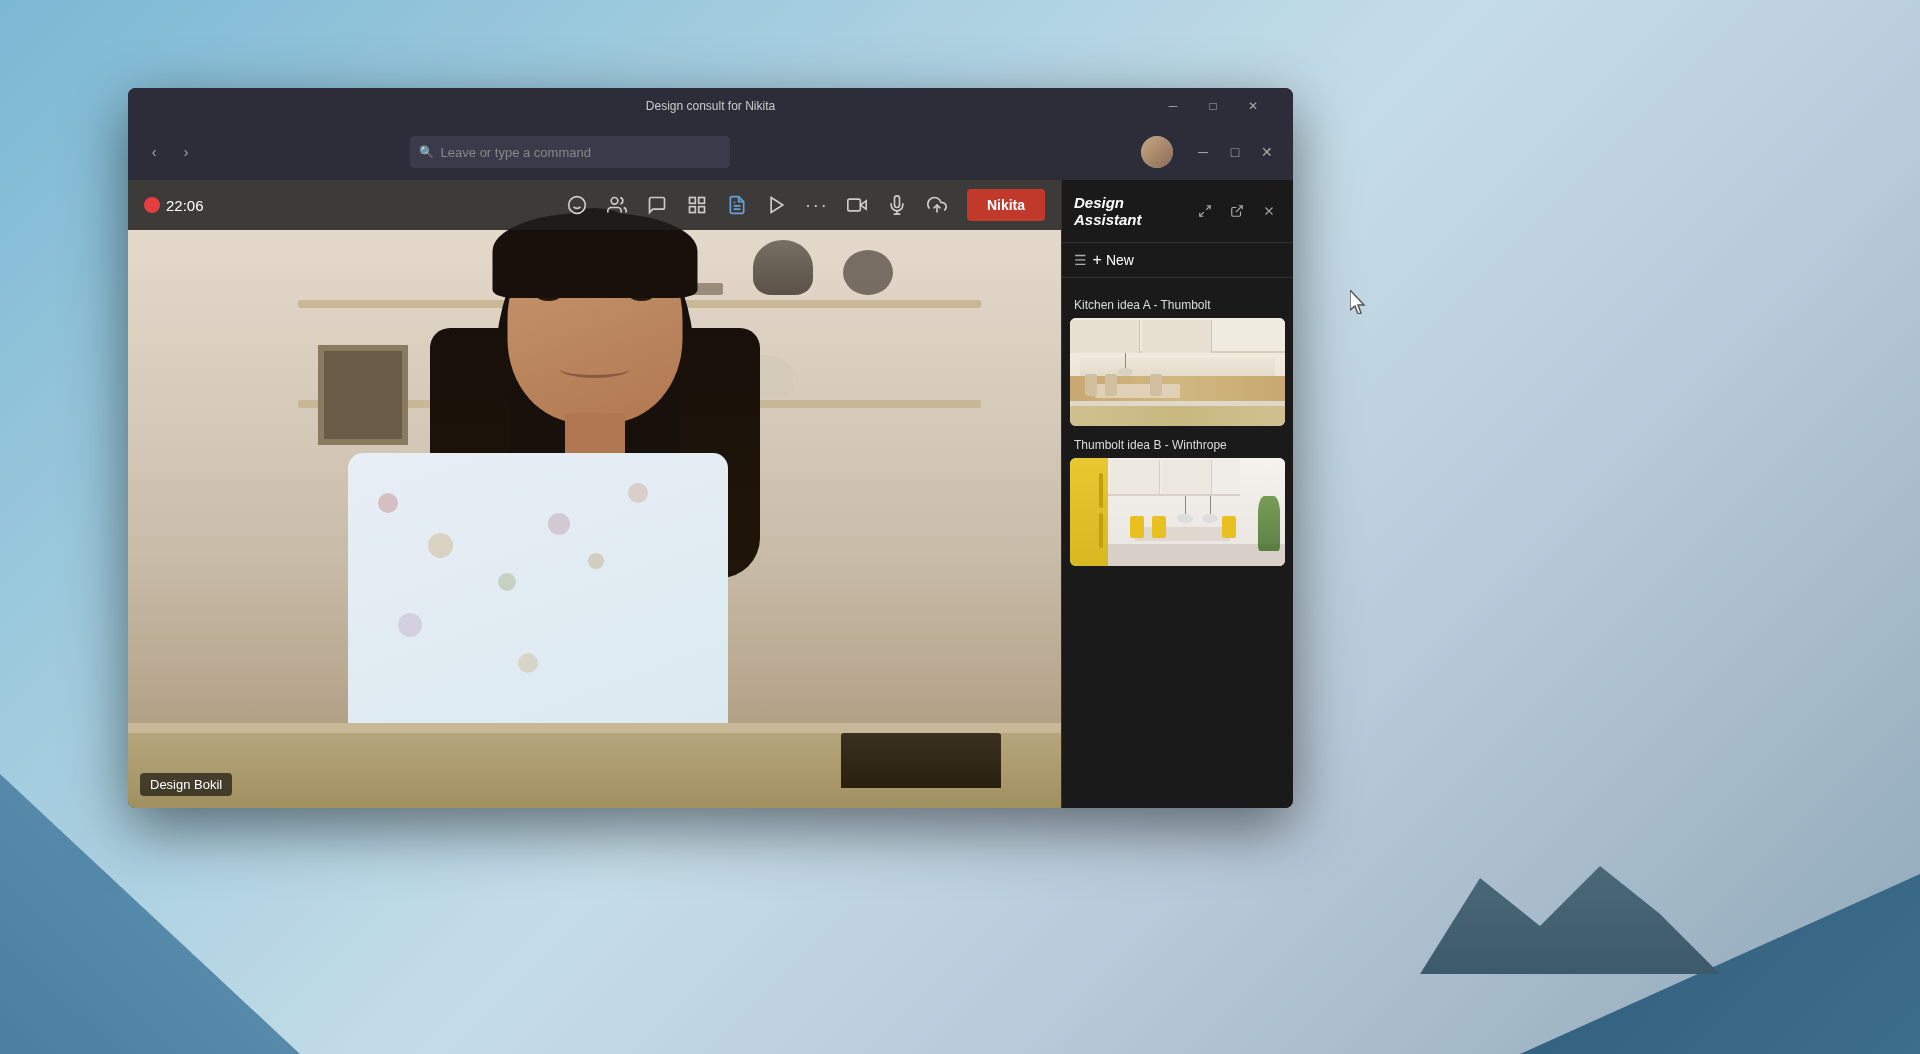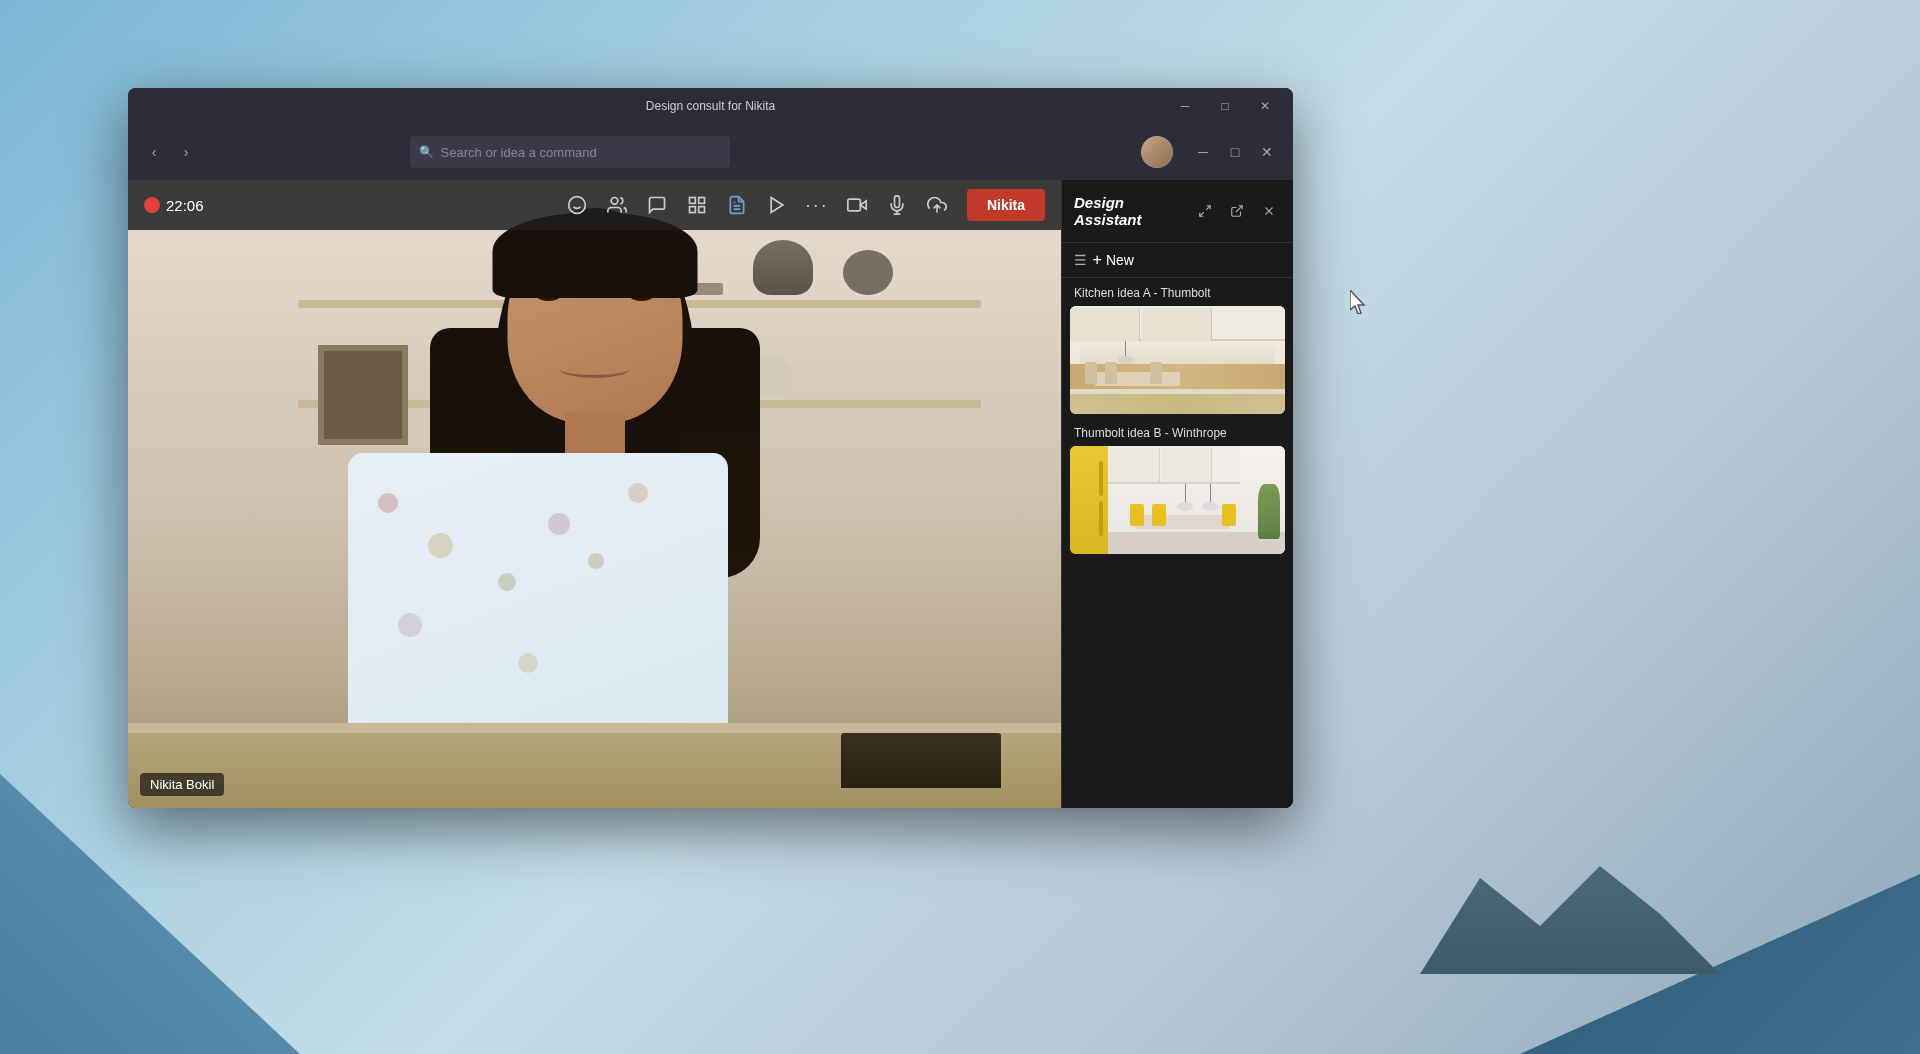--- a/index.html
+++ b/index.html
@@ -56,21 +56,21 @@
       flex-direction: column;
     }
 
     
     .title-bar {
       height: 36px;
       background: #2d2d3a;
       display: flex;
       align-items: center;
       justify-content: space-between;
-      padding: 0 12px;
+      padding: 0 24px;
       flex-shrink: 0;
     }
 
     
     .teams-topbar {
       height: 56px;
       background: #2d2d3a;
       display: flex;
       align-items: center;
       padding: 0 12px;
@@ -328,21 +328,21 @@
     .panel-content {
       flex: 1;
       overflow-y: auto;
       padding: 8px 0;
     }
     .panel-content::-webkit-scrollbar { width: 4px; }
     .panel-content::-webkit-scrollbar-track { background: #1a1a1a; }
     .panel-content::-webkit-scrollbar-thumb { background: #444; border-radius: 2px; }
 
     .kitchen-item {
-      margin: 0 8px 12px;
+      margin: 12px 8px 12px;
       cursor: pointer;
     }
     .kitchen-item-title {
       color: #ddd;
       font-size: 12px;
       margin-bottom: 6px;
       padding: 0 4px;
     }
 
     .kitchen-thumbnail {
@@ -411,21 +411,21 @@
     </div>
   </div>
 
   <div class="teams-topbar">
     <div class="nav-arrows">
       <button class="nav-btn">‹</button>
       <button class="nav-btn">›</button>
     </div>
     <div class="search-bar">
       <span class="search-icon">🔍</span>
-      <span class="search-text">Search or idea a command</span>
+      <span class="search-text">Leave or type a command</span>
     </div>
     <div class="avatar-circle">
       <div class="avatar-img"></div>
     </div>
     <div style="display:flex;gap:4px;margin-left:8px;">
       <button class="win-btn" style="background:transparent;border:none;color:#aaa;font-size:14px;cursor:pointer;width:28px;height:28px;">─</button>
       <button class="win-btn" style="background:transparent;border:none;color:#aaa;font-size:14px;cursor:pointer;width:28px;height:28px;">□</button>
       <button class="win-btn" style="background:transparent;border:none;color:#aaa;font-size:14px;cursor:pointer;width:28px;height:28px;">✕</button>
     </div>
   </div>
@@ -576,21 +576,21 @@
           <div style="position:absolute;top:170px;left:calc(50% - 165px);width:80px;height:280px;background:linear-gradient(180deg,#18100a,#201508);border-radius:20px 0 40px 40px;z-index:1;"></div>
           <div style="position:absolute;top:170px;left:calc(50% + 85px);width:80px;height:250px;background:linear-gradient(180deg,#18100a,#201508);border-radius:0 20px 40px 40px;z-index:1;"></div>
         </div>
 
         <div style="position:absolute;bottom:0;left:0;right:0;height:85px;background:linear-gradient(180deg,#b8a880,#a09060);">
           <div style="position:absolute;top:0;left:0;right:0;height:10px;background:#c8b898;"></div>
 
           <div style="position:absolute;top:10px;right:60px;width:160px;height:55px;background:linear-gradient(#3a3020,#2a2010);border-radius:3px 3px 0 0;"></div>
         </div>
 
-        <div class="name-label">Nikita Bokil</div>
+        <div class="name-label">Design Bokil</div>
       </div>
     </div>
 
     <div class="design-panel">
 
       <div class="panel-header">
         <span class="panel-title">Design Assistant</span>
         <button class="panel-header-btn" title="Expand">
           <svg width="14" height="14" viewBox="0 0 24 24" fill="none" stroke="#aaa" stroke-width="2">
             <polyline points="15 3 21 3 21 9"></polyline>

